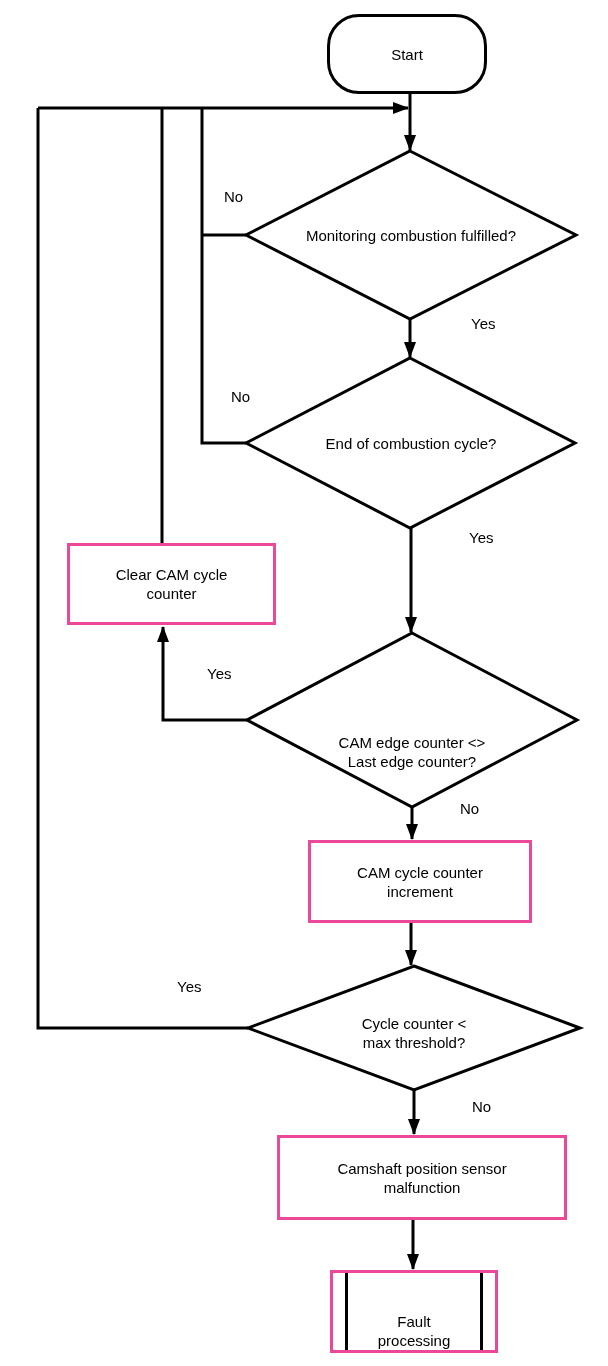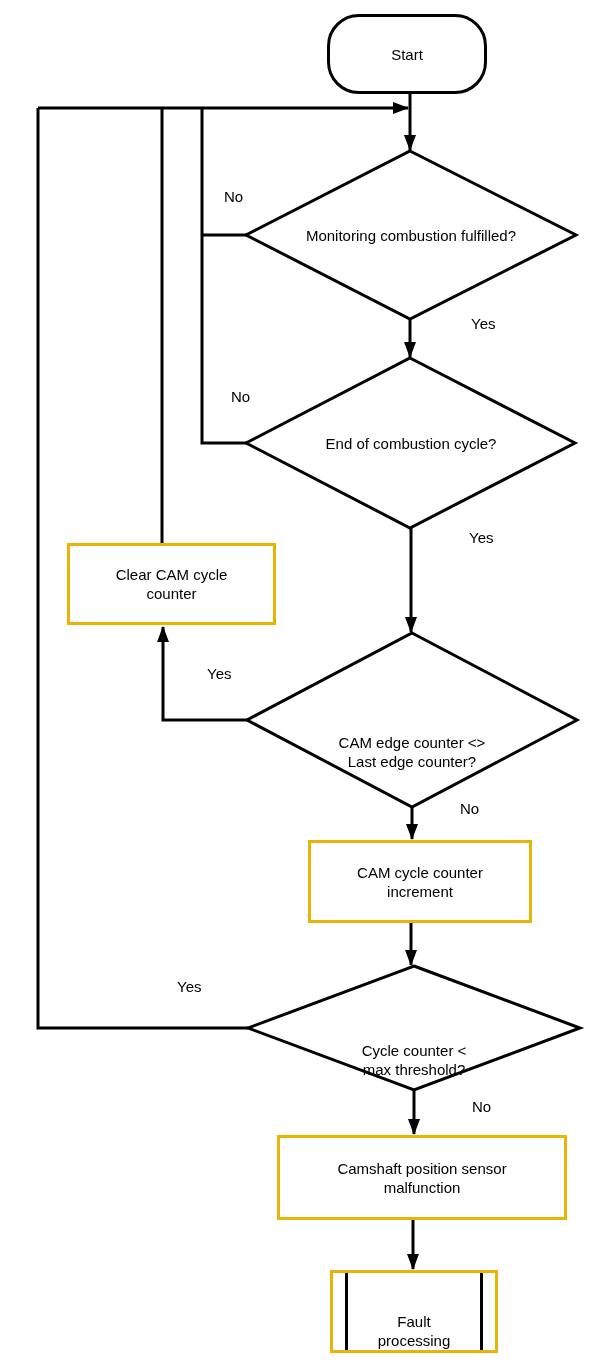--- a/index.html
+++ b/index.html
@@ -45,21 +45,21 @@
     border-radius: 32px;
     background: #ffffff;
     display: flex;
     align-items: center;
     justify-content: center;
     font-size: 15px;
   }
   .process {
     position: absolute;
     box-sizing: border-box;
-    border: 3px solid #eab308;
+    border: 3px solid #ec4899;
     background: #ffffff;
     display: flex;
     align-items: center;
     justify-content: center;
     text-align: center;
     font-size: 15px;
     line-height: 19px;
     white-space: pre-line;
   }
   .predefined .bar {
@@ -111,21 +111,21 @@
   </svg>
 
   <div class="stadium" style="left:327px; top:14px; width:160px; height:80px;">
     <span>Start</span>
   </div>
 
   <div class="node-label" style="left:261px; top:226px; width:300px;">Monitoring combustion fulfilled?</div>
   <div class="node-label" style="left:261px; top:434px; width:300px;">End of combustion cycle?</div>
   <div class="node-label" style="left:262px; top:701px; width:300px;margin-top:32px;">CAM edge counter &lt;&gt;
 Last edge counter?</div>
-  <div class="node-label" style="left:264px; top:1041px; width:300px;">Cycle counter &lt;
+  <div class="node-label" style="left:264px; top:1014px; width:300px;">Cycle counter &lt;
 max threshold?</div>
 
   <div class="process" style="left:67px; top:543px; width:209px; height:82px;">
     <span>Clear CAM cycle
 counter</span>
   </div>
   <div class="process" style="left:308px; top:840px; width:224px; height:83px;">
     <span>CAM cycle counter
 increment</span>
   </div>

